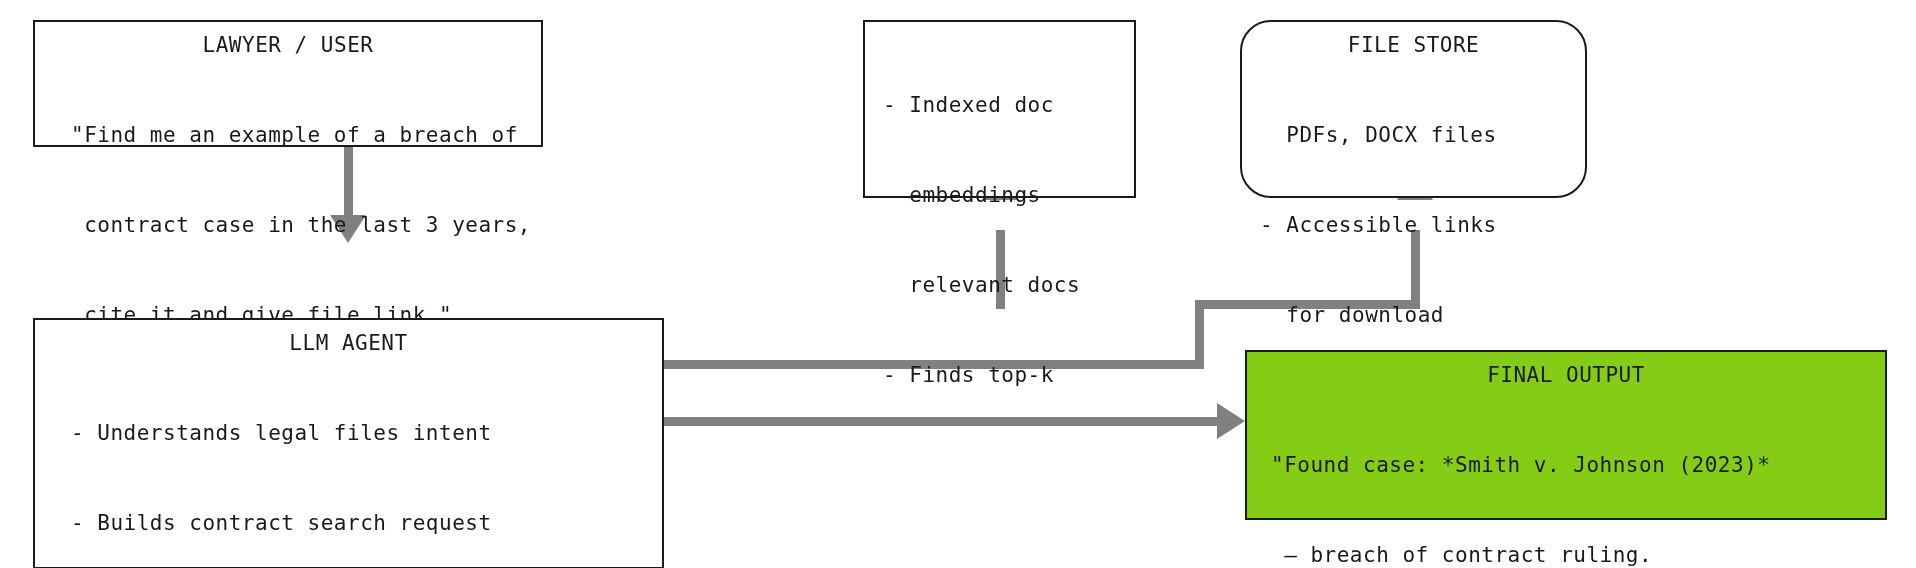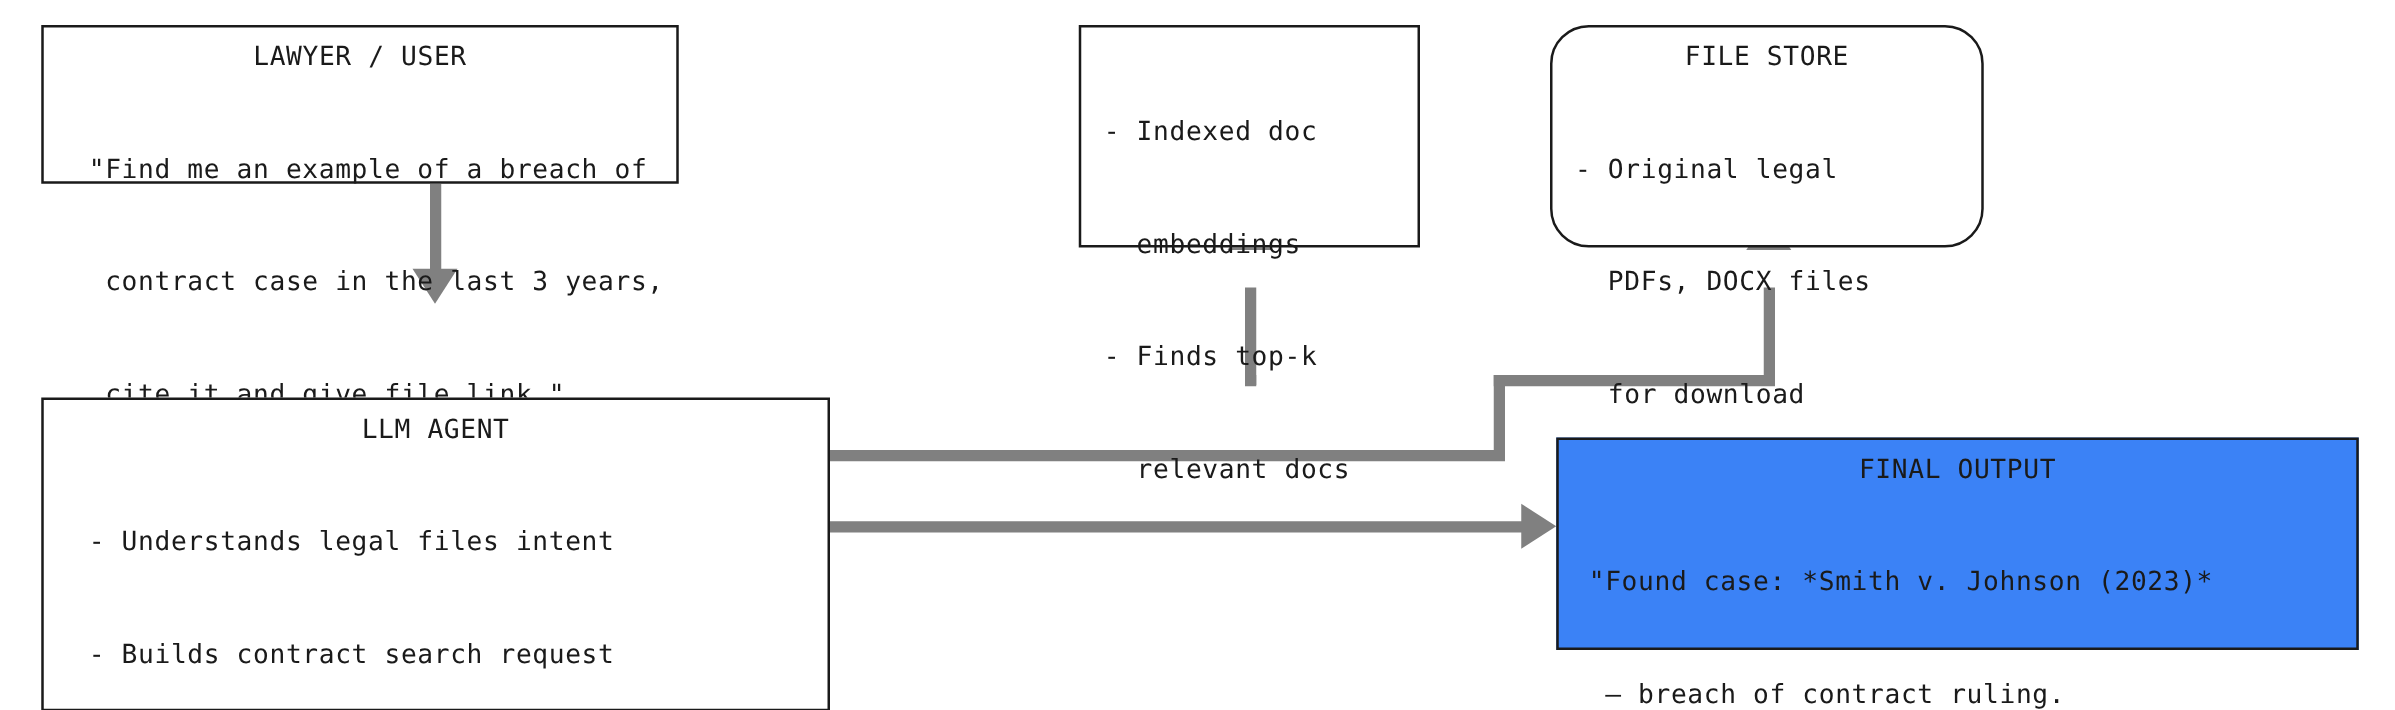--- a/index.html
+++ b/index.html
@@ -117,46 +117,46 @@
       <span class="line">"Find me an example of a breach of</span>
       <span class="line"> contract case in the last 3 years,</span>
       <span class="line"> cite it and give file link."</span>
     </span>
   </div>
 
   <div class="node" id="node-vector" style="border-color: rgb(26, 26, 26); background: rgb(255, 255, 255);">
     <span class="node-lines">
       <span class="line">- Indexed doc</span>
       <span class="line">  embeddings</span>
+      <span class="line">  relevant docs</span>
       <span class="line">- Finds top-k</span>
-      <span class="line">  relevant docs</span>
     </span>
   </div>
 
   <div class="node" id="node-filestore" style="border-color: rgb(26, 26, 26); background: rgb(255, 255, 255); border-radius: 31px;">
     <span class="node-title">FILE STORE</span>
     <span class="node-lines">
-      <span class="line">- Original legal</span>
       <span class="line">  PDFs, DOCX files</span>
+      <span class="line">- Accessible links</span>
       <span class="line">  for download</span>
     </span>
   </div>
 
   <div class="node" id="node-agent" style="border-color: rgb(26, 26, 26); background: rgb(255, 255, 255);">
     <span class="node-title">LLM AGENT</span>
     <span class="node-lines">
       <span class="line">- Understands legal files intent</span>
       <span class="line">- Builds contract search request</span>
       
       
       
     </span>
   </div>
 
-  <div class="node" id="node-output" style="border-color: rgb(26, 26, 26); background: #3b82f6;">
+  <div class="node" id="node-output" style="border-color: rgb(26, 26, 26); background: #84cc16;">
     <span class="node-title">FINAL OUTPUT</span>
     <span class="node-lines">
       <span class="line">"Found case: *Smith v. Johnson (2023)*</span>
       <span class="line"> — breach of contract ruling.</span>
       
       
     </span>
   </div>
 
   <div class="seg" id="a1-stem" style="background: rgb(128, 128, 128);"></div>

